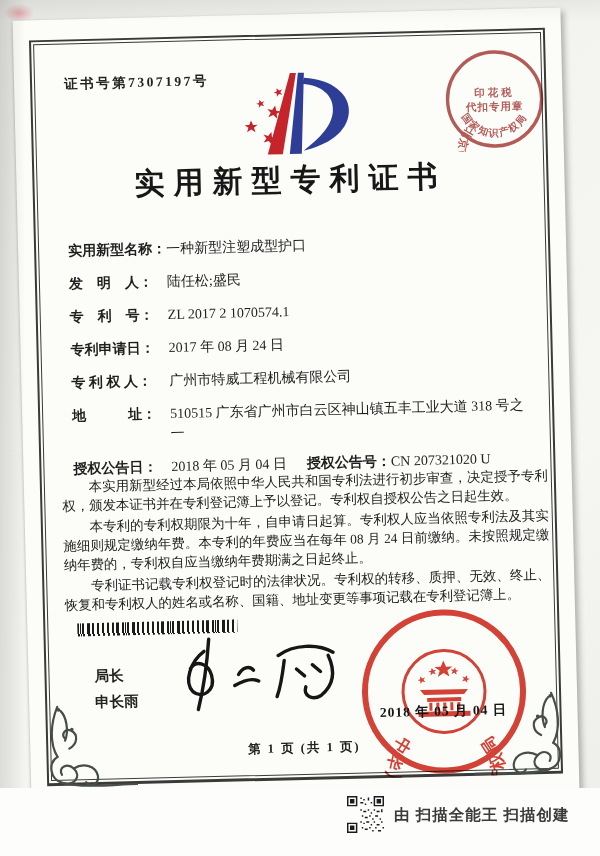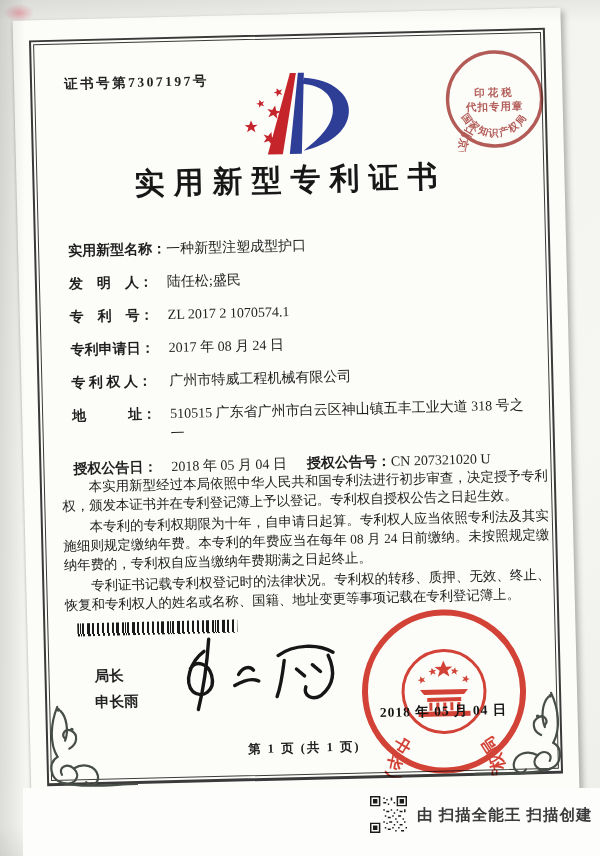--- a/index.html
+++ b/index.html
@@ -51,21 +51,21 @@
   .signature{position:absolute;left:142px;top:616px;width:205px;height:88px;}
   .seal{position:absolute;left:330px;top:596px;width:170px;height:170px;opacity:.93;mix-blend-mode:multiply;z-index:3;}
   .seal-date{position:absolute;left:336px;top:692px;width:156px;text-align:center;z-index:4;
     font-size:13.5px;font-weight:700;letter-spacing:1px;color:#151515;}
   .page-num{position:absolute;left:0;right:0;top:726px;text-align:center;font-size:12.5px;
     letter-spacing:2px;color:#222;font-weight:600;}
   .flourish{position:absolute;width:94px;height:86px;z-index:2;}
   .fl-left{left:13px;bottom:13px;}
   .fl-right{right:11px;bottom:15px;transform:scaleX(-1);}
   
-  .scan-footer{position:absolute;left:0;right:0;bottom:0;height:68px;background:#fdfdfc;z-index:6;margin-left:23px;}
+  .scan-footer{position:absolute;left:0;right:0;bottom:0;height:68px;background:#fdfdfc;z-index:6;}
   .scan-footer .qr{position:absolute;left:347px;top:8px;width:37px;height:37px;}
   .scan-footer .credit{position:absolute;left:394px;top:17px;font-size:15.5px;font-weight:600;
     color:#3a3a3a;letter-spacing:1px;font-family:"Liberation Sans","DejaVu Sans",sans-serif;}
   svg text{font-family:"Liberation Serif","DejaVu Serif",serif;}
 </style>
 </head>
 <body>
 
 <div class="smudge"></div>
 

